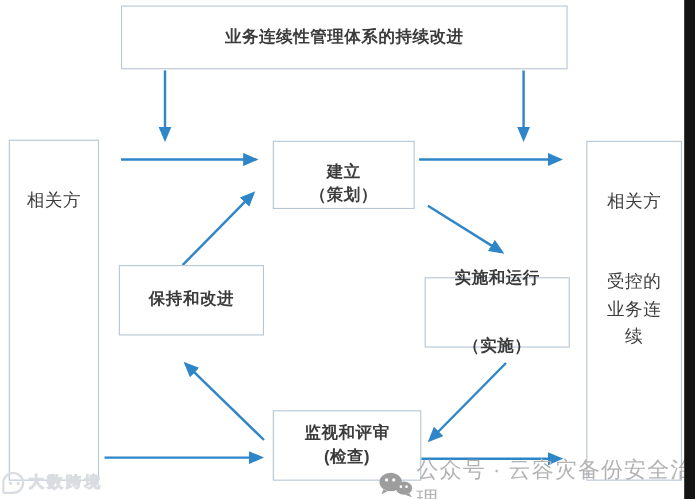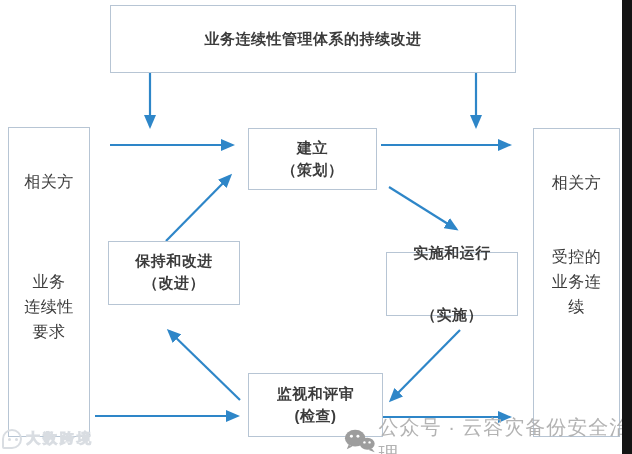--- a/index.html
+++ b/index.html
@@ -29,34 +29,34 @@
     border:1.5px solid var(--box-border);
     color:var(--text);
     z-index:2;
     display:flex;
     flex-direction:column;
     align-items:center;
     justify-content:center;
     text-align:center;
   }
   .box .ln{font-size:15px;font-weight:600;line-height:1.45;letter-spacing:.5px;}
-  .top-box{left:110px;top:5px;width:406px;height:68px;}
+  .top-box{left:110px;top:5px;width:406px;height:58px;}
   .side-box{display:block;}
   .left-box{left:8px;top:127px;width:82px;height:310px;}
   .right-box{left:533px;top:128px;width:87px;height:309px;}
   .side-box .lbl{
     position:absolute;left:0;width:100%;text-align:center;
     font-size:16px;font-weight:400;color:var(--text);letter-spacing:.5px;
   }
   .side-box .sub{white-space:pre-line;line-height:1.55;text-align:center;}
   .left-box .lbl.main{top:44px;}
   .left-box .lbl.sub{top:142px;}
   .right-box .lbl.main{top:44px;}
   .right-box .lbl.sub{top:116px;}
-  .plan-box{left:248px;top:128px;width:129px;height:62px;}
+  .plan-box{left:248px;top:128px;width:129px;height:62px;justify-content:flex-end;}
   .act-box{left:108px;top:241px;width:132px;height:64px;font-family:Liberation Serif, serif;}
   .do-box{left:386px;top:252px;width:132px;height:64px;gap:40px;}
   .check-box{left:248px;top:373px;width:135px;height:64px;}
   .wm-left{
     position:absolute;left:2px;top:426px;height:26px;z-index:3;
     display:flex;align-items:center;gap:4px;
     color:var(--wm-faint);
   }
   .wm-left .wm-text{
     font-size:14px;font-weight:bold;letter-spacing:3px;
@@ -101,40 +101,36 @@
     <line class="aline" x1="95" y1="416" x2="237" y2="416" marker-end="url(#ah)"></line>
     <line class="aline" x1="382" y1="417" x2="509" y2="417" marker-end="url(#ah)"></line>
   </svg>
 
   <div class="box top-box">
     <div class="ln">业务连续性管理体系的持续改进</div>
   </div>
 
   <div class="box side-box left-box">
     <div class="lbl main">相关方</div>
-    <div class="lbl sub">业务
-连续性
-要求</div>
   </div>
 
   <div class="box side-box right-box">
     <div class="lbl main">相关方</div>
     <div class="lbl sub">受控的
 业务连
 续</div>
   </div>
 
   <div class="box plan-box">
     <div class="ln">建立</div>
     <div class="ln">（策划）</div>
   </div>
 
   <div class="box act-box">
     <div class="ln">保持和改进</div>
-    <div class="ln">（改进）</div>
   </div>
 
   <div class="box do-box">
     <div class="ln">实施和运行</div>
     <div class="ln">（实施）</div>
   </div>
 
   <div class="box check-box">
     <div class="ln">监视和评审</div>
     <div class="ln">(检查)</div>

